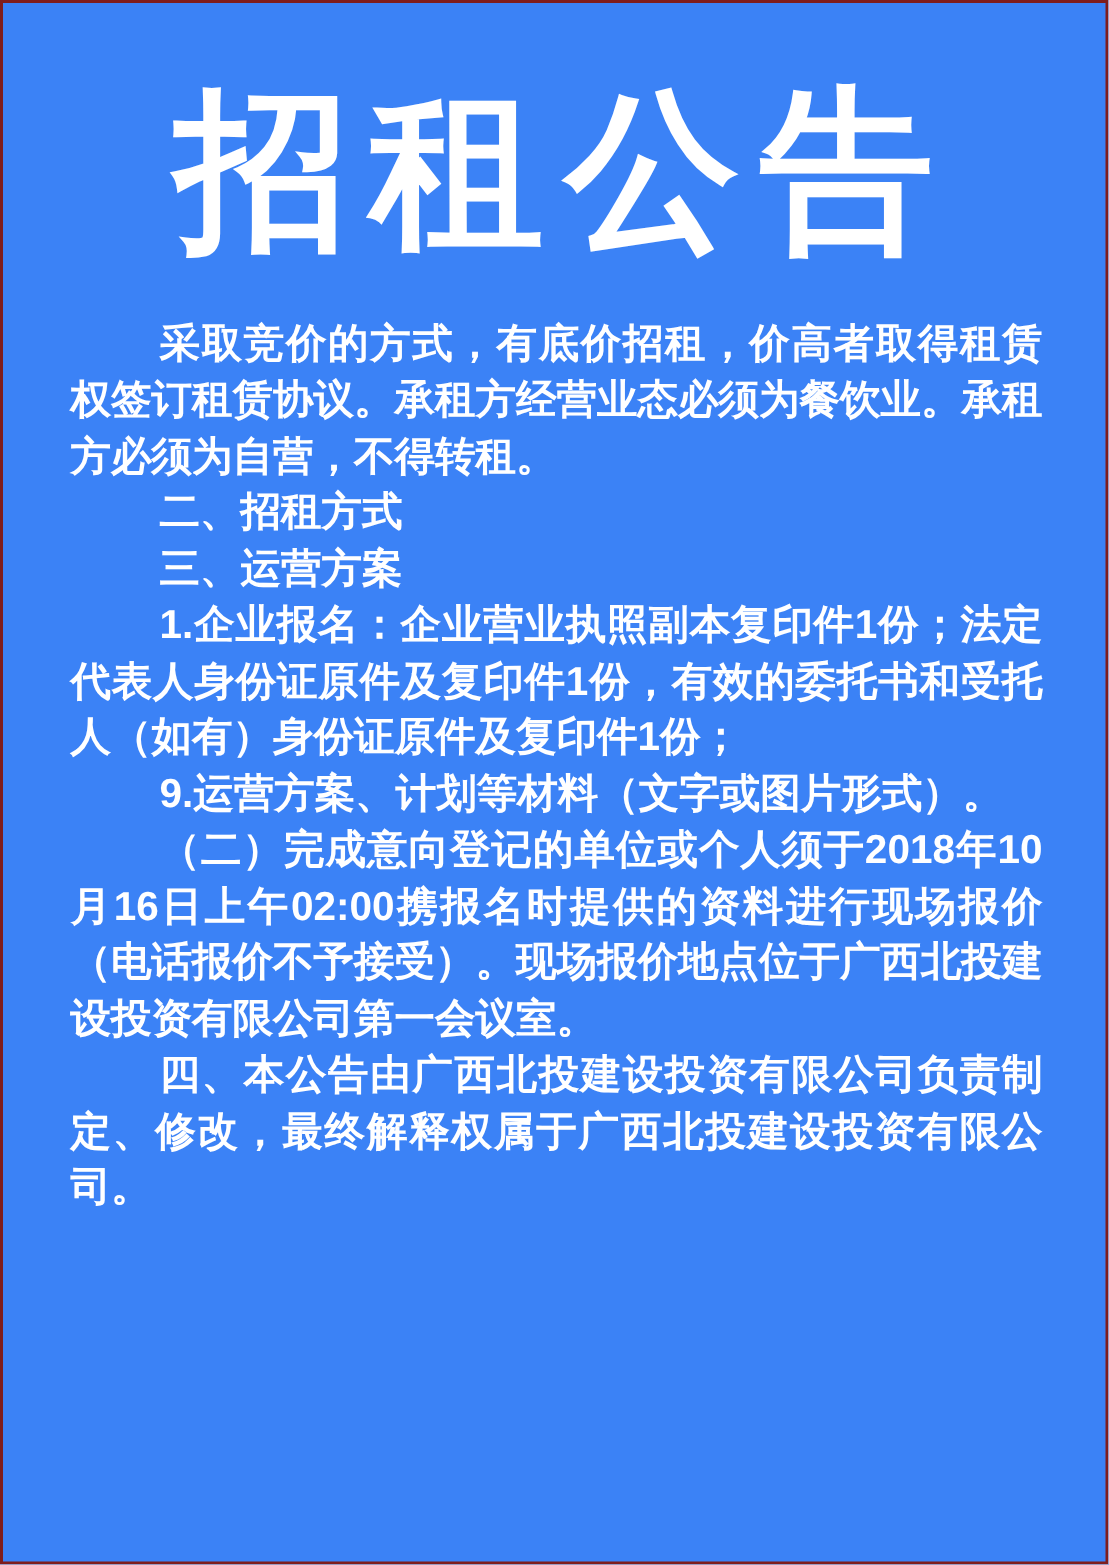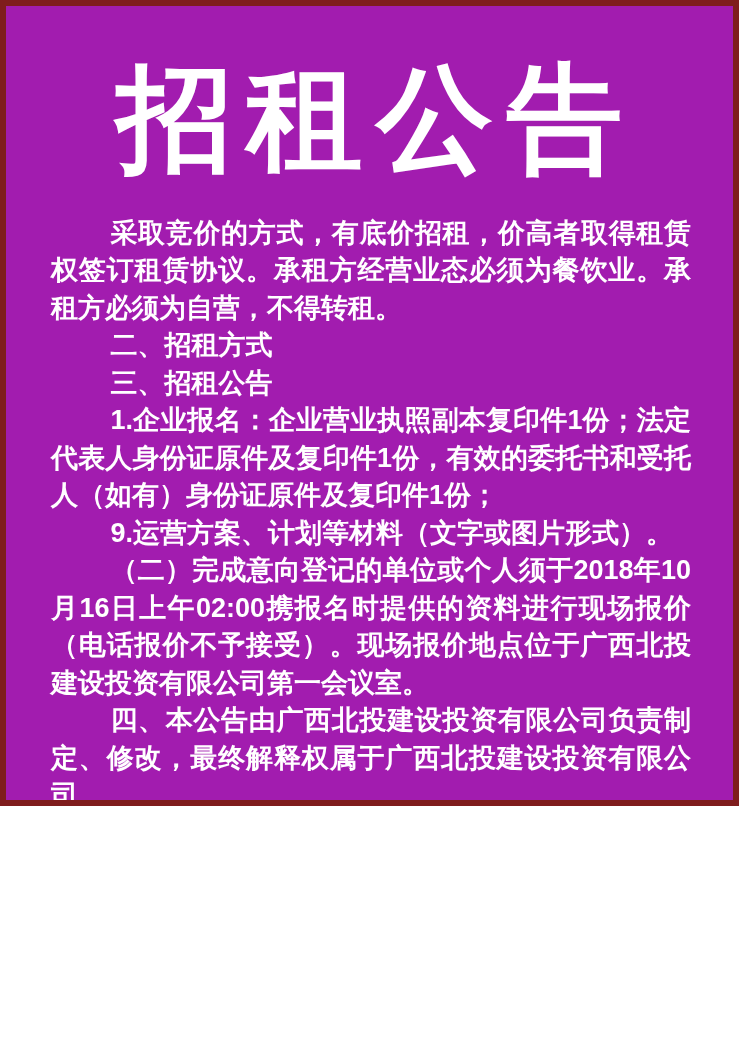--- a/index.html
+++ b/index.html
@@ -1,22 +1,22 @@
 <!DOCTYPE html>
 <html><head>
 <meta charset="utf-8">
 <style>
   html, body { margin: 0; padding: 0; background: #ffffff; }
   .poster {
     position: relative;
     width: 739px;
-    height: 806px;
+    height: 1043px;
     box-sizing: border-box;
-    background: #a21caf;
-    border: 6px solid #7f1d1d;
+    background: #3b82f6;
+    border: 2px solid #7f1d1d;
     color: #ffffff;
     font-family: "Liberation Sans", "DejaVu Sans", sans-serif;
     overflow: hidden;
   }
   .title {
     margin: 46px 0 0 0;
     text-align: center;
     font-family: "Liberation Serif", "DejaVu Serif", serif;
     font-weight: 900;
     font-size: 116px;
@@ -40,21 +40,21 @@
 </style>
 </head>
 <body>
 
 <div class="poster">
   <h1 class="title">招租公告</h1>
 
   <div class="body-text">
     <p class="para">采取竞价的方式，有底价招租，价高者取得租赁权签订租赁协议。承租方经营业态必须为餐饮业。承租方必须为自营，不得转租。</p>
     <p class="para">二、招租方式</p>
-    <p class="para">三、招租公告</p>
+    <p class="para">三、运营方案</p>
     <p class="para">1.企业报名：企业营业执照副本复印件1份；法定代表人身份证原件及复印件1份，有效的委托书和受托人（如有）身份证原件及复印件1份；</p>
     <p class="para">9.运营方案、计划等材料（文字或图片形式）。</p>
     <p class="para">（二）完成意向登记的单位或个人须于2018年10月16日上午02:00携报名时提供的资料进行现场报价（电话报价不予接受）。现场报价地点位于广西北投建设投资有限公司第一会议室。</p>
     <p class="para">四、本公告由广西北投建设投资有限公司负责制定、修改，最终解释权属于广西北投建设投资有限公司。</p>
 
   </div>
 
 </div>
 
 </body></html>

